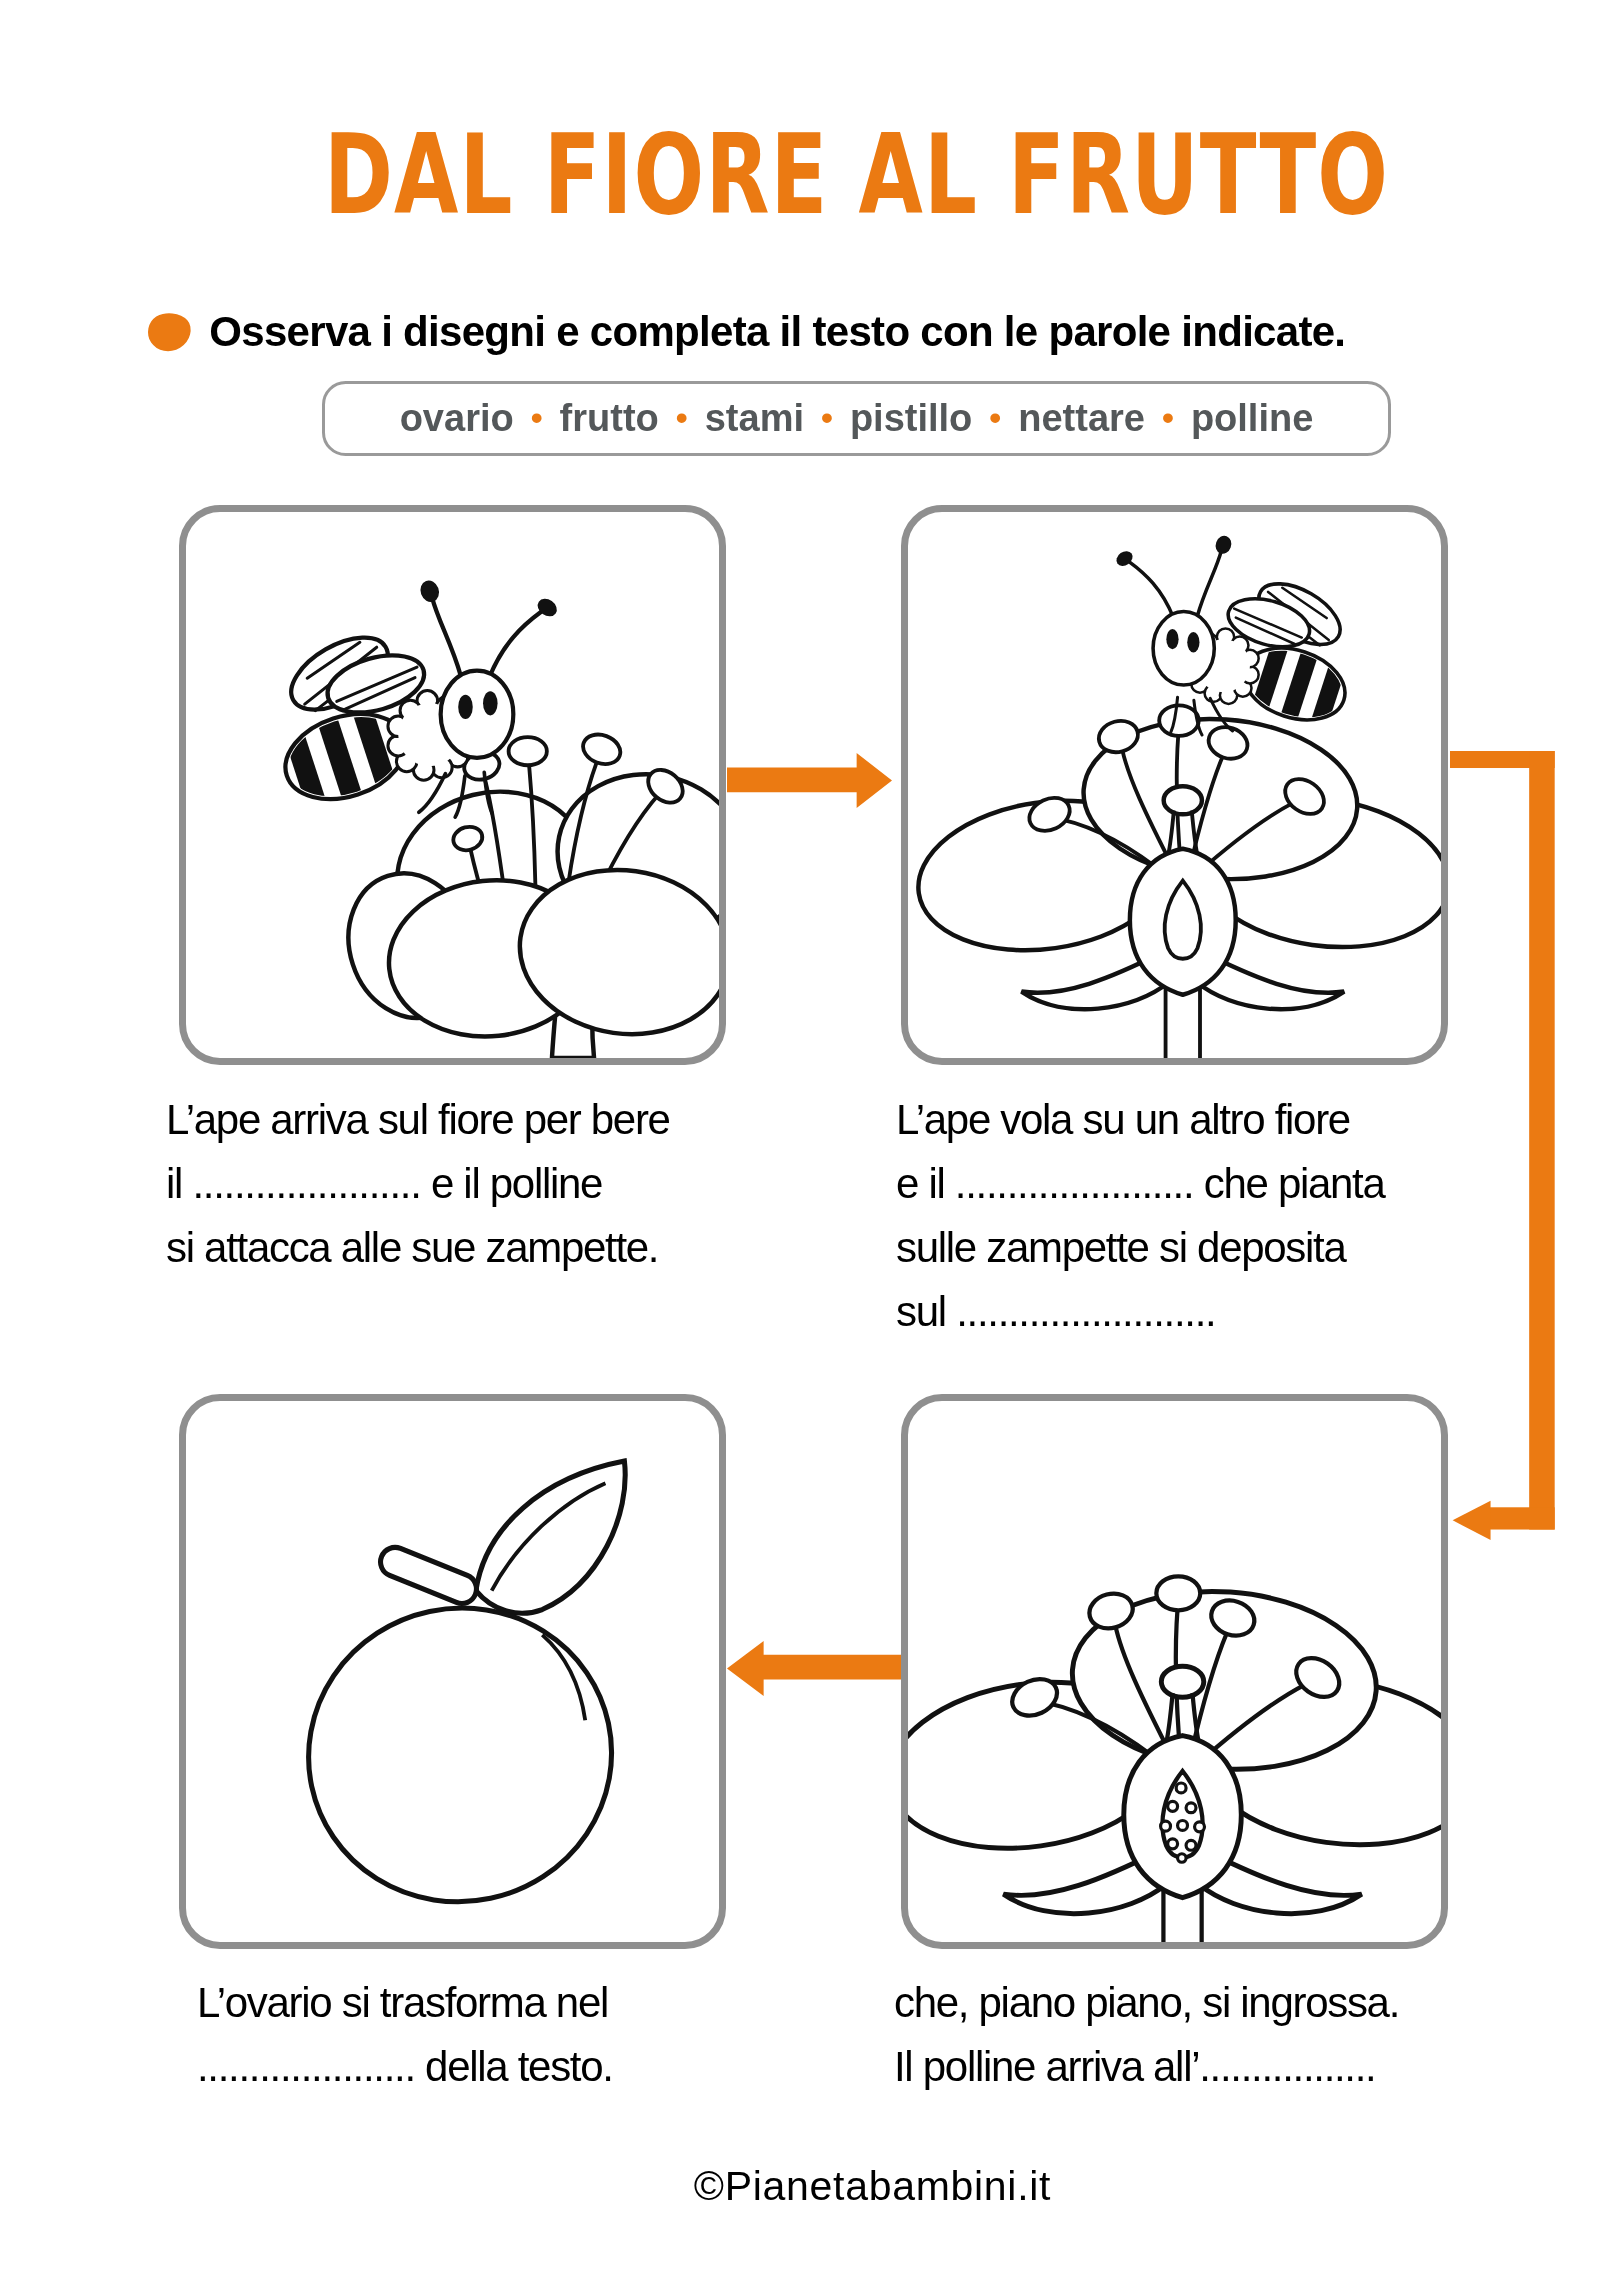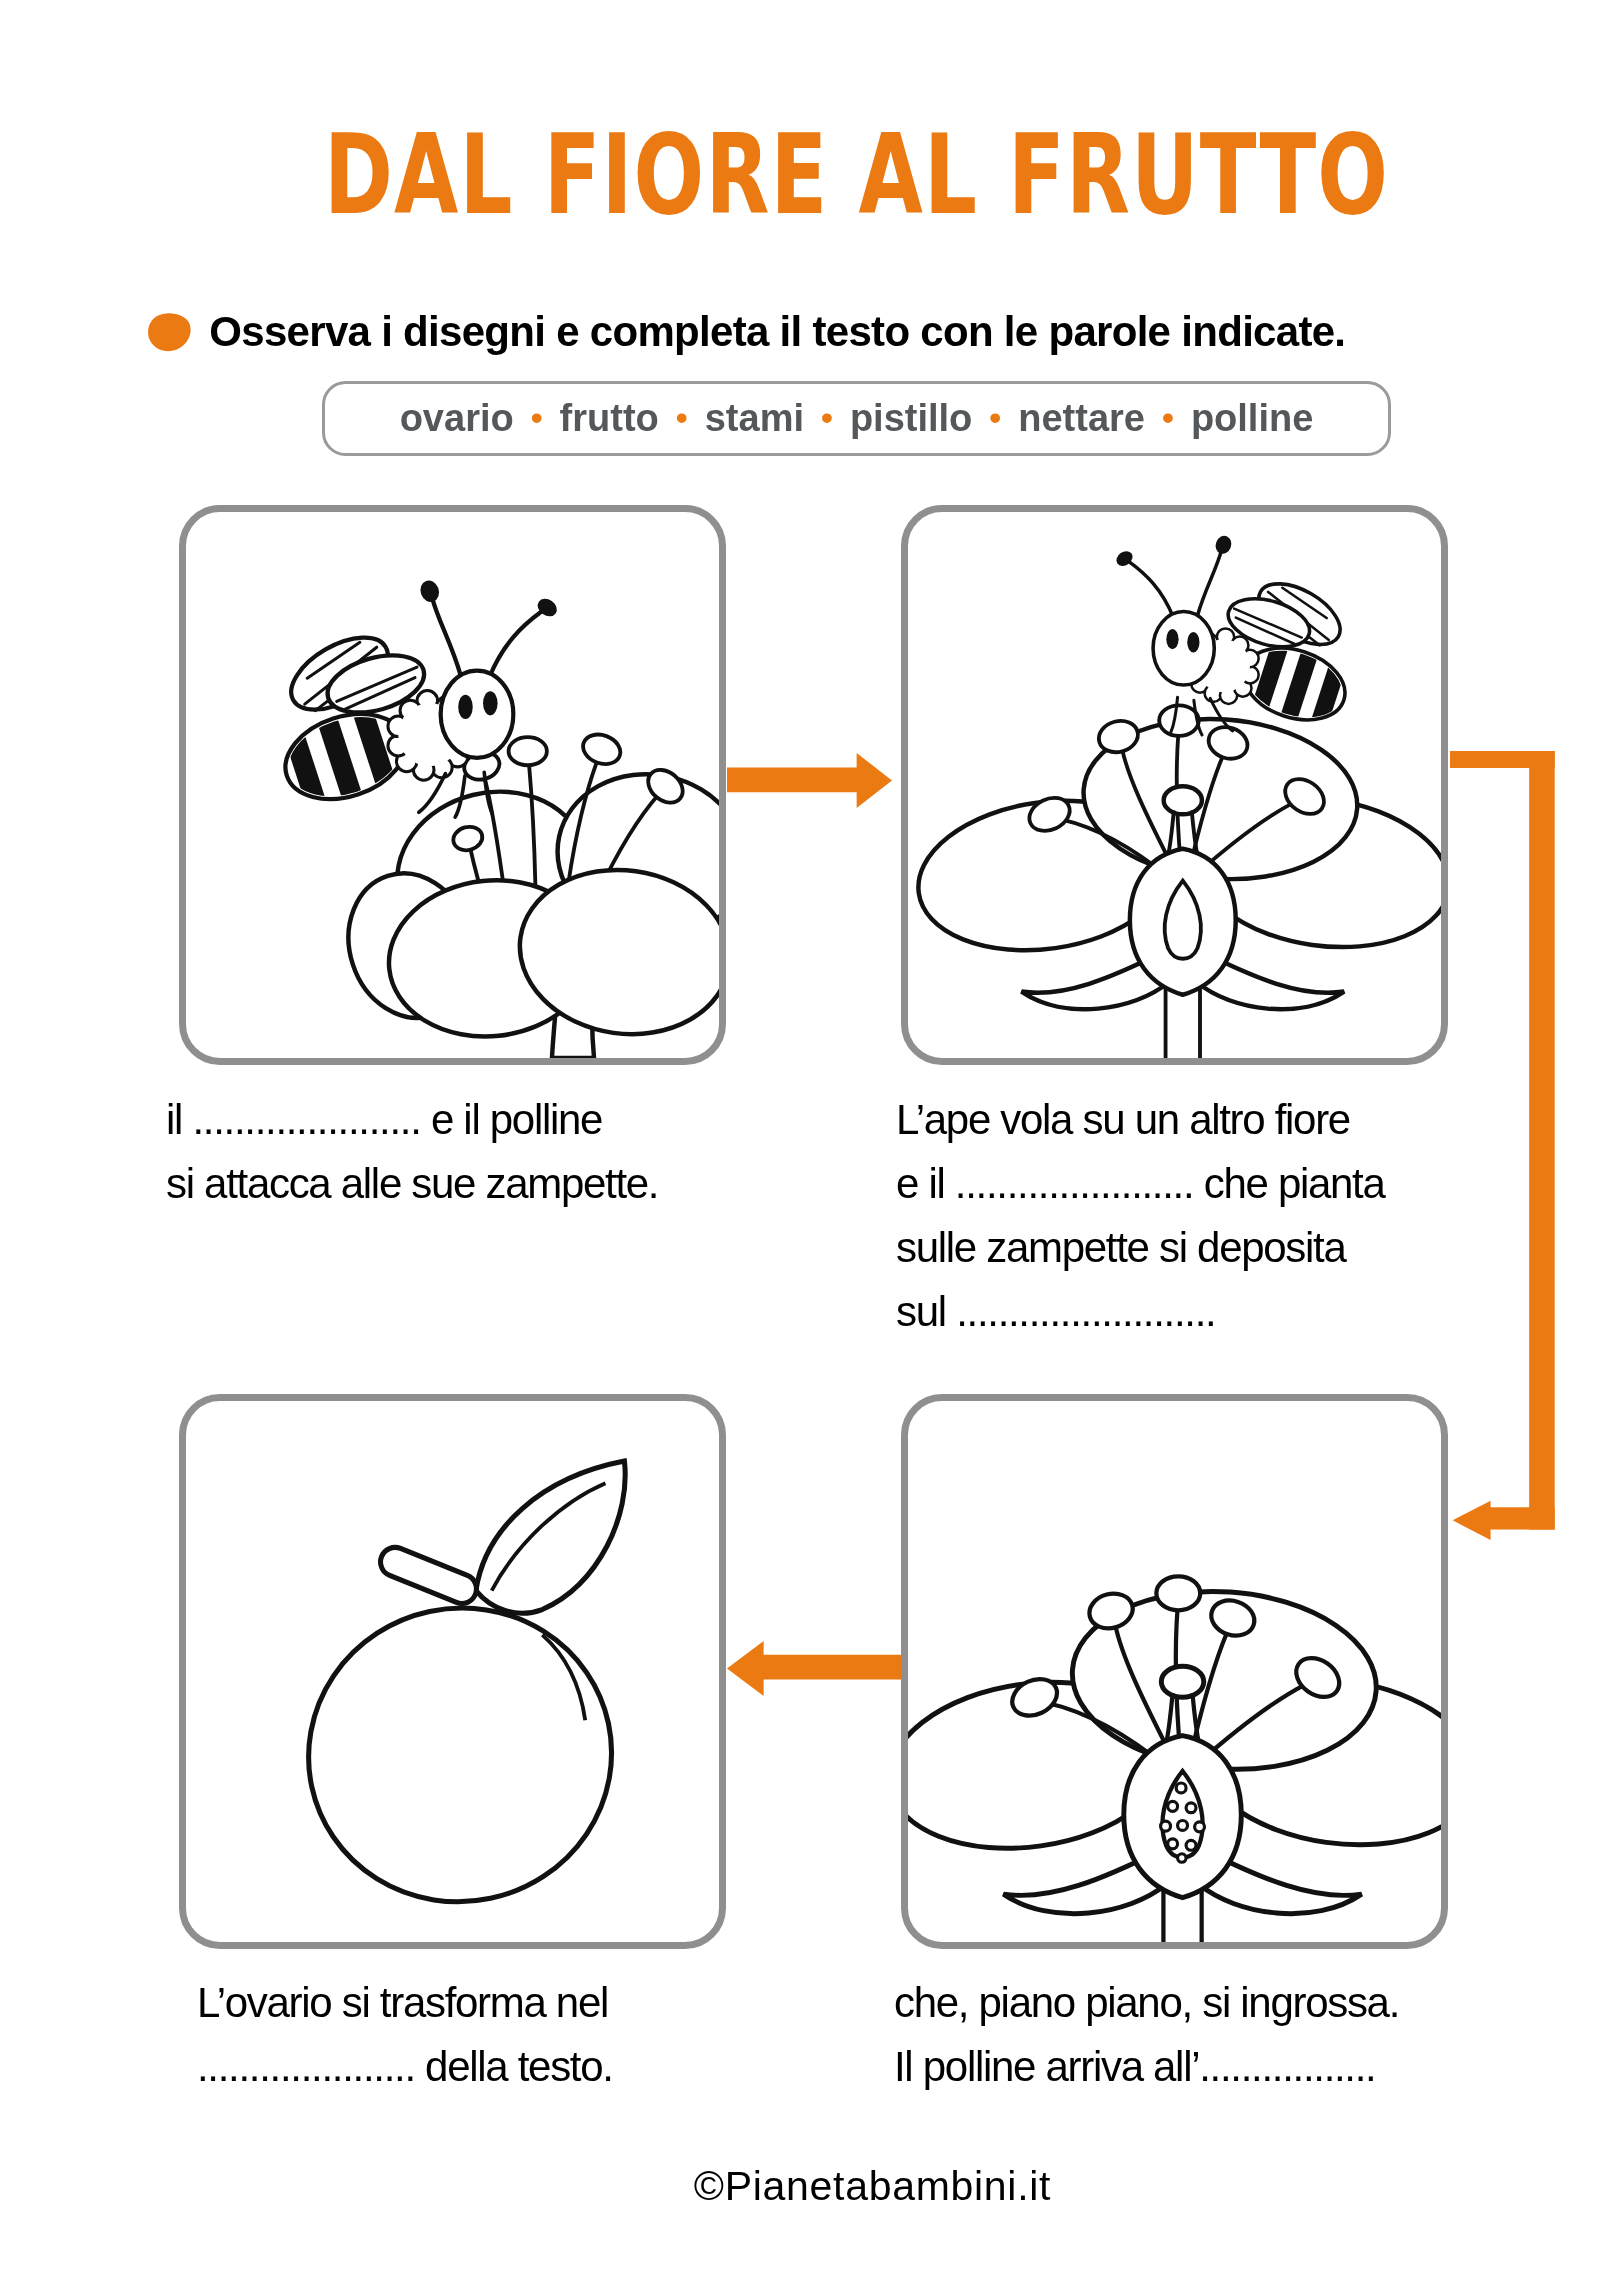--- a/index.html
+++ b/index.html
@@ -295,20 +295,21 @@
     </svg>
   </div>
 
   <div class="arrow" style="left:682px;top:1641px;width:174px;height:55px;">
     <svg width="174" height="55" viewBox="0 0 266 84">
       <polygon points="266,21 56,21 56,0 0,42 56,84 56,59 266,59" fill="#EB7A12"></polygon>
     </svg>
   </div>
 
   <div class="caption" id="caption1">
+    <div>L’ape arriva sul fiore per bere</div>
     <div>il ...................... e il polline</div>
     <div>si attacca alle sue zampette.</div>
   </div>
 
   <div class="caption" id="caption2">
     <div>L’ape vola su un altro fiore</div>
     <div>e il ....................... che pianta</div>
     <div>sulle zampette si deposita</div>
     <div>sul .........................</div>
   </div>

